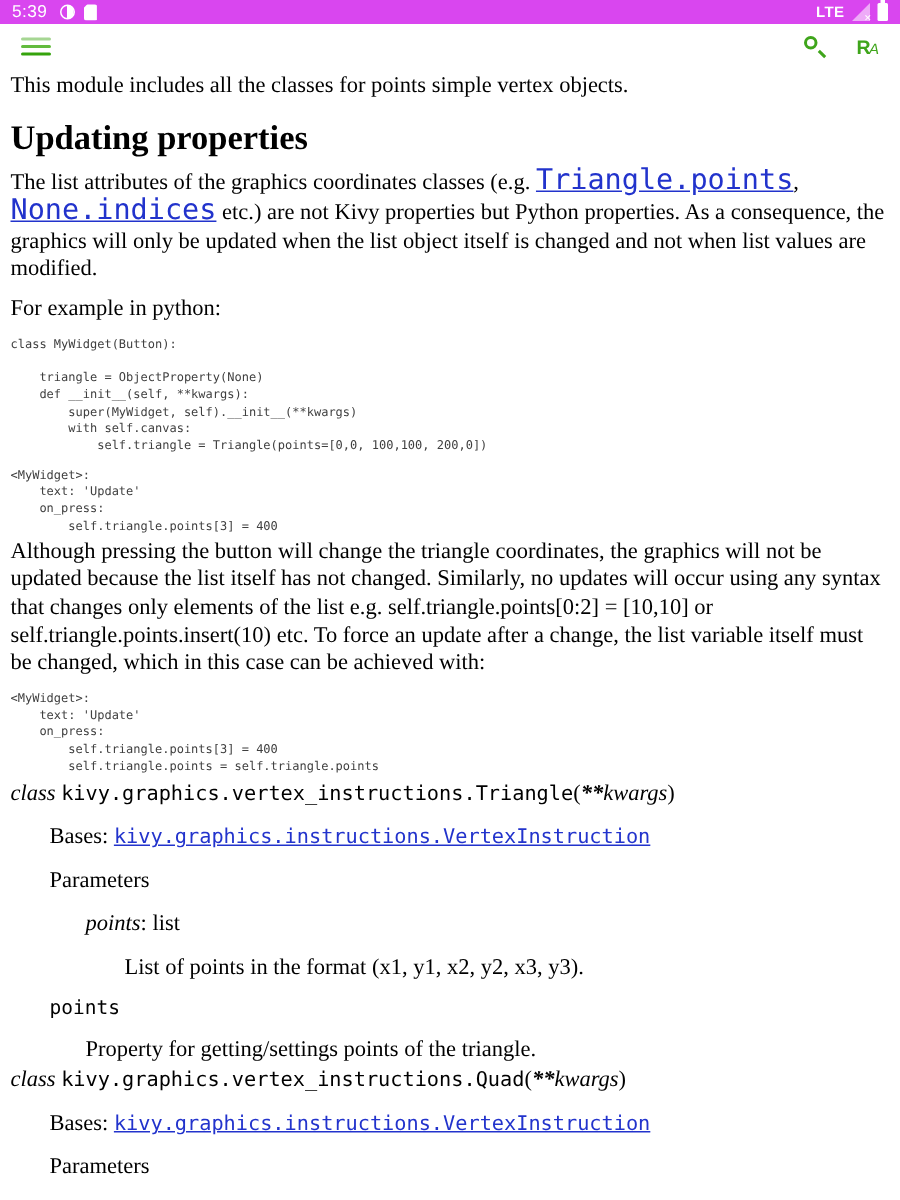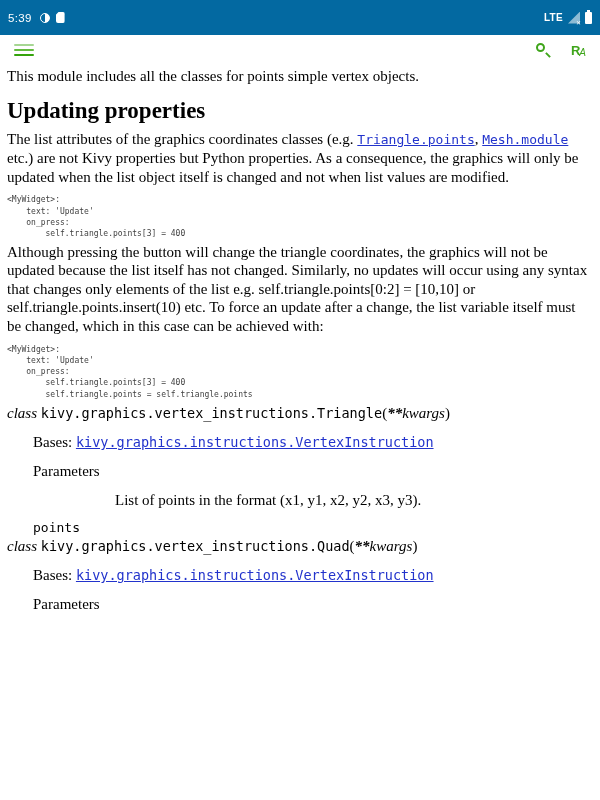--- a/index.html
+++ b/index.html
@@ -2,29 +2,29 @@
 <html style="--green: #3FA51B; --link: #2233CC;"><head>
 <meta charset="utf-8">
 <style>
   :root{ --green:#3FA51B; --link:#2233CC; }
   *{ box-sizing:border-box; }
   html,body{ margin:0; padding:0; }
   body{ width:600px; height:800px; overflow:hidden; background:#fff;
         font-family:"Liberation Serif", serif; color:#000; }
 
   
-  .status-bar{ height:35px; background:#0369a1; color:#fff; display:flex; align-items:center;
+  .status-bar{ height:16px; background:#d946ef; color:#fff; display:flex; align-items:center;
                padding:0 8px; font-family:"Liberation Sans", sans-serif; font-size:11.5px; }
   .status-bar .time{ margin-right:8px; letter-spacing:.3px; }
   .sb-icon{ display:inline-block; margin-right:6px; }
   .data-usage{ width:10px; height:10px; border:1.5px solid #fff; border-radius:50%;
                background:linear-gradient(90deg, transparent 0 50%, #fff 50% 100%); }
   .note{ width:9px; height:11px; background:#fff; border-radius:2px;
          clip-path:polygon(32% 0, 100% 0, 100% 100%, 0 100%, 0 28%); }
-  .sb-right{ margin-left:auto; display:flex; align-items:flex-start; gap:5px; }
+  .sb-right{ margin-left:auto; display:flex; align-items:center; gap:5px; }
   .network{ font-size:10px; font-weight:bold; letter-spacing:.3px; }
   .signal{ position:relative; width:12px; height:12px; }
   .signal .tri{ position:absolute; inset:0; background:rgba(255,255,255,.55);
                 clip-path:polygon(100% 0, 100% 100%, 0 100%); }
   .signal .x{ position:absolute; right:-1px; bottom:-2px; font-size:6px; color:#fff;
               font-family:"Liberation Sans", sans-serif; }
   .battery{ position:relative; width:7px; height:12px; background:#fff; border-radius:1px; }
   .battery::before{ content:""; position:absolute; top:-2px; left:2px; width:3px; height:2px; background:#fff; }
 
   
@@ -44,34 +44,34 @@
              display:flex; align-items:flex-end; line-height:1; }
   .fontsize .big{ font-size:13px; font-weight:bold; }
   .fontsize .small{ font-size:10px; font-style:italic; margin-left:-1px; position:relative; top:1px; }
 
   
   .content{ padding:2px 7px 0 7px; font-size:15px; line-height:18.6px; }
   .content p{ margin:0 0 8px; }
   h2{ font-size:23px; line-height:23px; margin:13px 0 8px; font-weight:bold; }
   pre.code{ font-family:"DejaVu Sans Mono", monospace; font-size:8px; line-height:11.3px;
             color:#3F3F3F; margin:8px 0 3px; white-space:pre; }
-  a.mono-link{ font-family:"DejaVu Sans Mono", monospace; font-size:13px; color:var(--link);
+  a.mono-link{ font-family:"DejaVu Sans Mono", monospace; font-size:19px; color:var(--link);
                text-decoration:underline; cursor:pointer; }
   a.mono-link.lg{ font-size:13.5px;text-align:right; }
 
   .sig{ line-height:20px; white-space:nowrap; }
   .sig .kw{ font-style:italic; }
   .sig code{ font-family:"DejaVu Sans Mono", monospace; font-size:13.5px; }
   .sig .stars{ font-weight:bold; font-style:italic; }
   .sig .arg{ font-style:italic; }
 
   .row{ margin-top:10px; line-height:19px; }
   .lvl1{ margin-left:26px; }
   .lvl2{ margin-left:50px; }
-  .lvl3{ margin-left:108px; }
+  .lvl3{ margin-left:76px; }
   .param-name{ font-style:italic; }
   .mono-name{ font-family:"DejaVu Sans Mono", monospace; font-size:13px; line-height:16px; }
 </style>
 </head>
 <body>
 
 <div class="status-bar">
   <span class="time">5:39</span>
   <span class="sb-icon data-usage"></span>
   <span class="sb-icon note"></span>
@@ -102,23 +102,31 @@
     </div>
   </div>
 </div>
 
 <div class="content">
 
   <p>This module includes all the classes for points simple vertex objects.</p>
 
   <h2>Updating properties</h2>
 
-  <p><span>The list attributes of the graphics coordinates classes (e.g. </span><a class="mono-link">Triangle.points</a><span>, </span><a class="mono-link">Mesh.module</a><span> etc.) are not Kivy properties but Python properties. As a consequence, the graphics will only be updated when the list object itself is changed and not when list values are modified.</span></p>
+  <p><span>The list attributes of the graphics coordinates classes (e.g. </span><a class="mono-link">Triangle.points</a><span>, </span><a class="mono-link">None.indices</a><span> etc.) are not Kivy properties but Python properties. As a consequence, the graphics will only be updated when the list object itself is changed and not when list values are modified.</span></p>
 
+  <p>For example in python:</p>
 
+  <pre class="code">class MyWidget(Button):
+
+    triangle = ObjectProperty(None)
+    def __init__(self, **kwargs):
+        super(MyWidget, self).__init__(**kwargs)
+        with self.canvas:
+            self.triangle = Triangle(points=[0,0, 100,100, 200,0])</pre>
 
 
   <pre class="code">&lt;MyWidget&gt;:
     text: 'Update'
     on_press:
         self.triangle.points[3] = 400</pre>
 
   <p>Although pressing the button will change the triangle coordinates, the graphics will not be updated because the list itself has not changed. Similarly, no updates will occur using any syntax that changes only elements of the list e.g. self.triangle.points[0:2] = [10,10] or self.triangle.points.insert(10) etc. To force an update after a change, the list variable itself must be changed, which in this case can be achieved with:</p>
 
   <pre class="code">&lt;MyWidget&gt;:
@@ -126,25 +134,27 @@
     on_press:
         self.triangle.points[3] = 400
         self.triangle.points = self.triangle.points</pre>
 
   <div class="sig"><span class="kw">class </span><code>kivy.graphics.vertex_instructions.Triangle</code><span>(</span><span class="stars">**</span><span class="arg">kwargs</span><span>)</span></div>
 
   <div class="lvl1 row"><span>Bases: </span><a class="mono-link lg">kivy.graphics.instructions.VertexInstruction</a></div>
 
   <div class="lvl1 row">Parameters</div>
 
+  <div class="lvl2 row"><span class="param-name">points</span><span>: list</span></div>
 
   <div class="lvl3 row">List of points in the format (x1, y1, x2, y2, x3, y3).</div>
 
   <div class="lvl1 row mono-name">points</div>
 
+  <div class="lvl2 row">Property for getting/settings points of the triangle.</div>
 
   <div class="sig"><span class="kw">class </span><code>kivy.graphics.vertex_instructions.Quad</code><span>(</span><span class="stars">**</span><span class="arg">kwargs</span><span>)</span></div>
 
   <div class="lvl1 row"><span>Bases: </span><a class="mono-link lg">kivy.graphics.instructions.VertexInstruction</a></div>
 
   <div class="lvl1 row">Parameters</div>
 
 </div>
 
 </body></html>

